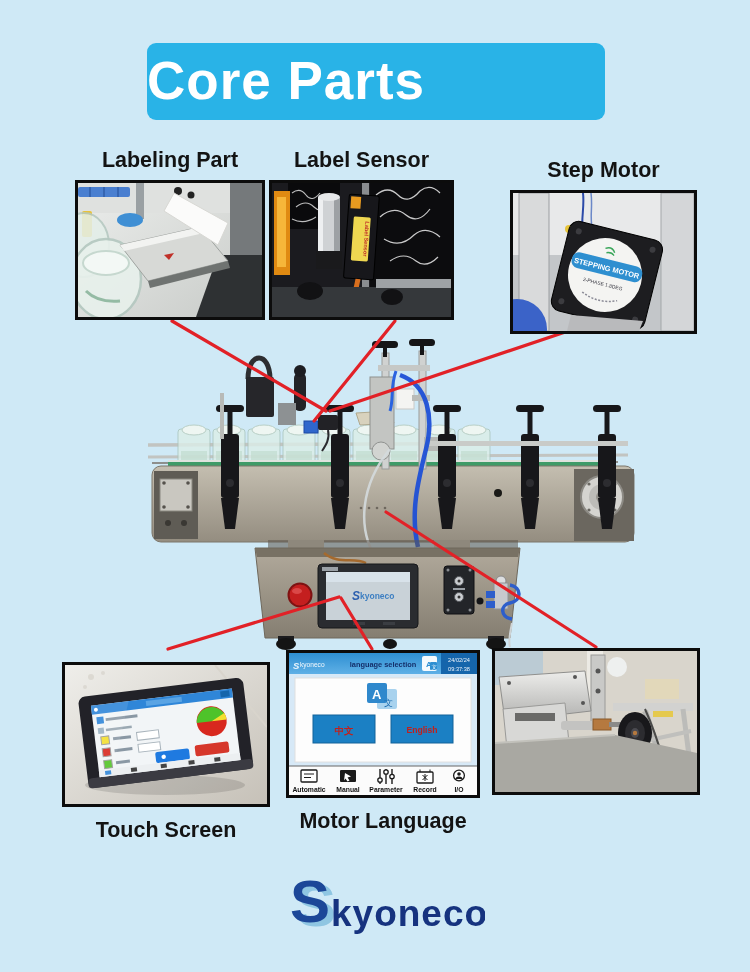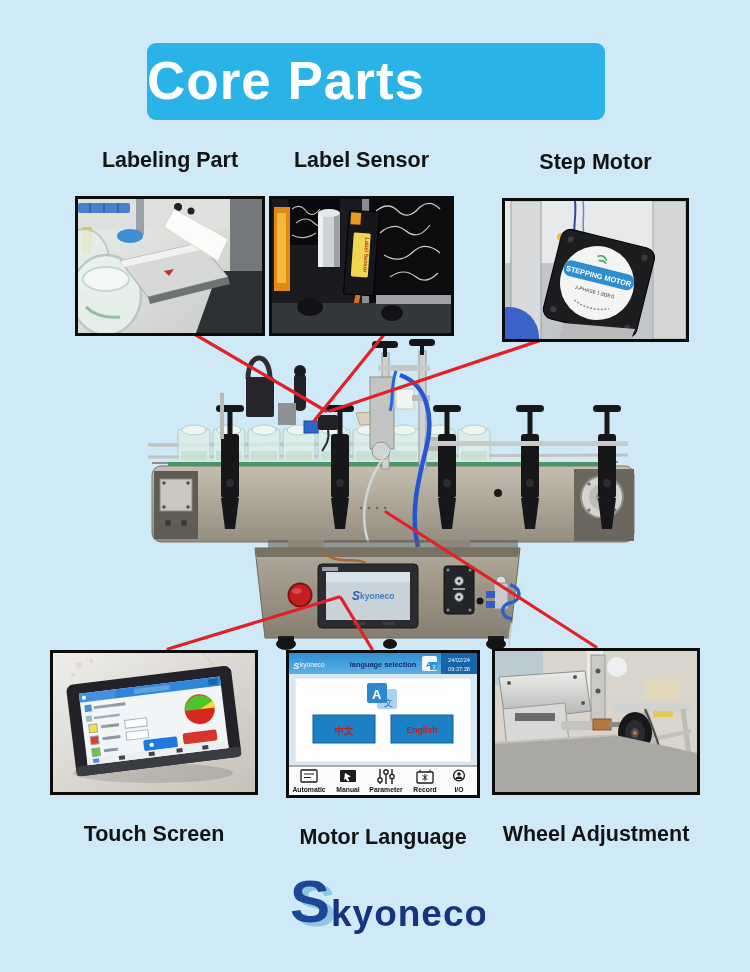--- a/index.html
+++ b/index.html
@@ -4,21 +4,21 @@
 <style>
   html,body{margin:0;padding:0;}
   body{font-family:"Liberation Sans","DejaVu Sans",sans-serif;background:#9fc6da;}
   #canvas{position:relative;width:750px;height:972px;background:#cfe9f6;overflow:hidden;margin:0 auto;}
   svg text{font-family:"Liberation Sans","DejaVu Sans",sans-serif;}
 
   .banner{position:absolute;left:147px;top:43px;width:458px;height:77px;background:#29b3e7;
           border-radius:9px;color:#fff;font-size:53px;font-weight:bold;
           line-height:76px;letter-spacing:1px;z-index:3;}
 
-  .part{position:absolute;display:flex;flex-direction:column;align-items:center;z-index:3;gap:16px;}
+  .part{position:absolute;display:flex;flex-direction:column;align-items:center;z-index:3;}
   .cap{font-size:21.5px;font-weight:bold;color:#131313;line-height:28px;white-space:nowrap;}
   .part-top .cap{margin-bottom:6px;}
   .part-bottom .cap{margin-top:9px;}
   .photo{border:3px solid #0c0c0c;background:#fff;line-height:0;}
 
   #machine-wrap{position:absolute;left:128px;top:333px;width:515px;height:320px;z-index:1;line-height:0;}
   #lines-overlay{position:absolute;left:0;top:0;width:750px;height:972px;z-index:2;pointer-events:none;}
 
   .footer-logo{position:absolute;left:275px;top:860px;width:210px;height:85px;z-index:3;line-height:0;}
 </style>
@@ -120,21 +120,21 @@
         </g>
         <path d="M86,96 C84,112 76,120 70,130" stroke="#d96f1e" stroke-width="5" fill="none"></path>
         <rect x="0" y="104" width="179" height="30" fill="#35383b"></rect>
         <rect x="104" y="96" width="75" height="9" fill="#9ea2a5"></rect>
         <ellipse cx="38" cy="108" rx="13" ry="9" fill="#121214"></ellipse>
         <ellipse cx="120" cy="114" rx="11" ry="8" fill="#121214"></ellipse>
       </svg>
     </div>
   </figure>
 
-  <figure class="part part-top" style="left:498px;top:144px;width:187px;margin:4px;">
+  <figure class="part part-top" style="left:498px;top:144px;width:187px;margin:12px;">
     <figcaption class="cap">Step Motor</figcaption>
     <div class="photo">
       <svg width="181" height="138" viewBox="0 0 181 138">
         <rect width="181" height="138" fill="#e8e9ea"></rect>
         <rect x="0" y="62" width="181" height="76" fill="#c3c6c9"></rect>
         <rect x="6" y="0" width="30" height="138" fill="#d9dadb" stroke="#9b9ea1"></rect>
         <rect x="148" y="0" width="33" height="138" fill="#d4d6d8" stroke="#a4a7aa"></rect>
         <path d="M70,0 C72,18 66,30 72,44" stroke="#2b49a8" stroke-width="2" fill="none"></path>
         <path d="M78,0 C80,16 76,26 80,38" stroke="#6b88c8" stroke-width="1.5" fill="none"></path>
         <circle cx="56" cy="36" r="4" fill="#e6c43a"></circle>
@@ -386,21 +386,21 @@
           <rect x="150" y="303" width="16" height="8" fill="#1c1c1e"></rect>
             <ellipse cx="158" cy="311" rx="10" ry="6"></ellipse>
           <ellipse cx="262" cy="311" rx="7" ry="5"></ellipse>
           <rect x="360" y="303" width="16" height="8" fill="#1c1c1e"></rect>
             <ellipse cx="368" cy="311" rx="10" ry="6"></ellipse>
         </g>
       </g>
     </svg>
   </div>
 
-  <figure class="part part-bottom" style="left:50px;top:650px;width:208px;margin:0;">
+  <figure class="part part-bottom" style="left:50px;top:650px;width:208px;margin:12px;">
     <div class="photo">
       <svg width="202" height="139" viewBox="0 0 202 139">
         <defs>
           <linearGradient id="wall" x1="0" y1="0" x2="1" y2="1">
             <stop offset="0" stop-color="#efeeea"></stop>
               <stop offset="1" stop-color="#c6c1b8"></stop>
           </linearGradient>
         </defs>
         <rect width="202" height="139" fill="url(#wall)"></rect>
         <line x1="150" y1="0" x2="202" y2="62" stroke="#d8d4cc" stroke-width="2"></line>
@@ -585,21 +585,20 @@
           <ellipse cx="140" cy="82" rx="10" ry="13" fill="#2c2c30"></ellipse>
           <ellipse cx="140" cy="82" rx="4" ry="5" fill="#4a4a50"></ellipse>
           <circle cx="140" cy="82" r="2.2" fill="#b5793f"></circle>
           <ellipse cx="150" cy="100" rx="4" ry="6" fill="#101013"></ellipse>
         </g>
         <path d="M150,58 C160,80 166,100 172,122" stroke="#4a4a48" stroke-width="2" fill="none"></path>
         <polygon points="0,92 120,84 202,102 202,141 0,141" fill="#a9a8a2"></polygon>
         <line x1="0" y1="92" x2="120" y2="84" stroke="#c2c1bb" stroke-width="2"></line>
       </svg>
     </div>
-    <figcaption class="cap">Wheel Adjustment</figcaption>
   </figure>
 
   <div class="footer-logo">
     <svg width="210" height="85" viewBox="0 0 210 85">
       <text x="21" y="66" font-size="60" font-weight="bold" fill="#8fc6e2">S</text>
       <text x="15" y="62" font-size="60" font-weight="bold" fill="#1c4798">S</text>
       <text x="56" y="66" font-size="37" font-weight="bold" letter-spacing="1" fill="#16337f">kyoneco</text>
     </svg>
   </div>
 

